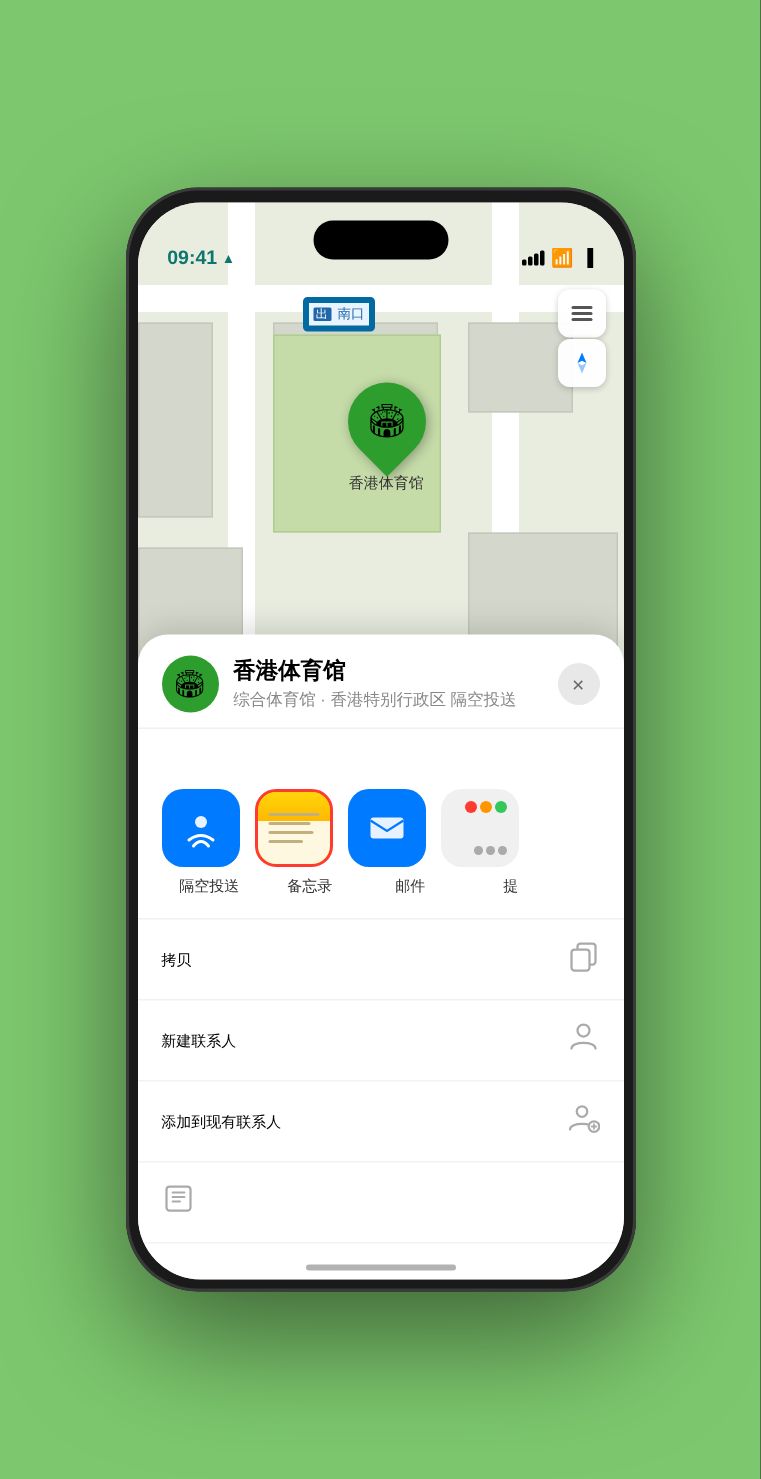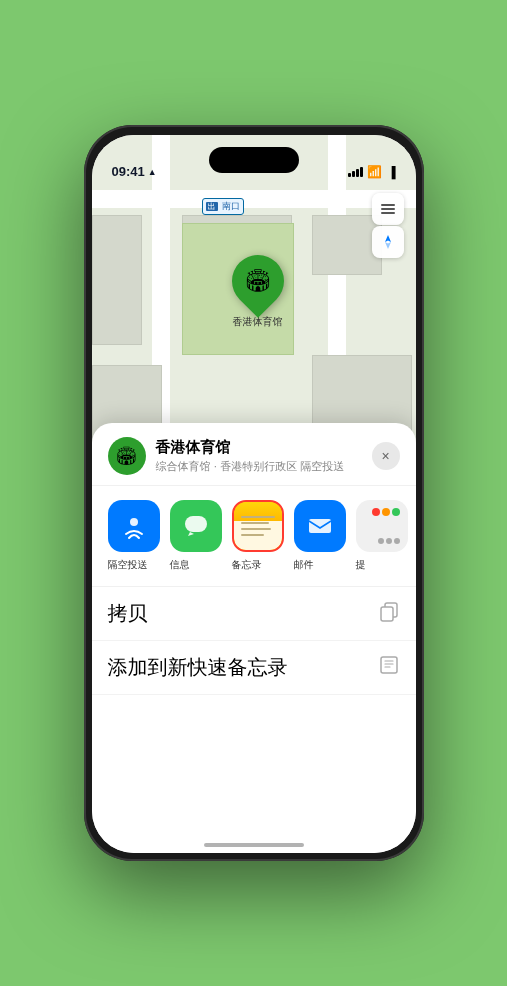--- a/index.html
+++ b/index.html
@@ -55,21 +55,21 @@
       height: 50px;
       display: flex;
       align-items: flex-end;
       padding: 0 20px 6px;
       z-index: 50;
     }
 
     .status-time {
       font-size: 13px;
       font-weight: 600;
-      color: #0f172a;
+      color: #0f766e;
       display: flex;
       align-items: center;
       gap: 2px;
     }
 
     .status-icons {
       margin-left: auto;
       display: flex;
       align-items: center;
       gap: 5px;
@@ -103,21 +103,21 @@
     .building-3 { top: 80px; left: 0; width: 50px; height: 130px; }
     .building-4 { top: 230px; left: 0; width: 70px; height: 80px; }
     .building-5 { top: 220px; left: 220px; width: 100px; height: 90px; }
 
     
     .map-label {
       position: absolute;
       top: 63px;
       left: 110px;
       background: #e8f4ff;
-      border: 1px solid #0369a1;
+      border: 4px solid #0369a1;
       border-radius: 3px;
       font-size: 9px;
       color: #2266aa;
       padding: 1px 3px;
       white-space: nowrap;
     }
 
     
     .map-controls {
       position: absolute;
@@ -246,23 +246,24 @@
       display: flex;
       padding: 14px 16px;
       gap: 10px;
       overflow-x: auto;
       border-bottom: 1px solid #f0f0f0;
     }
 
     .share-item {
       display: flex;
       flex-direction: column;
-      align-items: flex-start;
+      align-items: flex-end;
       gap: 6px;
       flex-shrink: 0;
+      margin-top: 26px;
     }
 
     .share-icon {
       width: 52px;
       height: 52px;
       border-radius: 14px;
       display: flex;
       align-items: center;
       justify-content: center;
       font-size: 24px;
@@ -291,21 +292,21 @@
 
     .action-item {
       display: flex;
       align-items: center;
       padding: 13px 16px;
       border-bottom: 1px solid #f2f2f2;
       cursor: pointer;
     }
 
     .action-label {
-      font-size: 20px;
+      font-size: 10px;
       color: #000;
       flex: 1;
     }
 
     .action-icon {
       font-size: 18px;
       color: #888;
     }
 
     
@@ -423,29 +424,20 @@
           <div class="share-icon" style="background: #007aff;">
             <svg width="28" height="28" viewBox="0 0 28 28" fill="none">
               <circle cx="14" cy="10" r="4" fill="white" opacity="0.9"></circle>
               <path d="M6 22 Q14 16 22 22" stroke="white" stroke-width="2" fill="none" stroke-linecap="round"></path>
               <path d="M9 26 Q14 20 19 26" stroke="white" stroke-width="2" fill="none" stroke-linecap="round"></path>
             </svg>
           </div>
           <div class="share-label">隔空投送</div>
         </div>
 
-        <div class="share-item">
-          <div class="share-icon" style="background: #34c759;">
-            <svg width="28" height="28" viewBox="0 0 28 28" fill="none">
-              <rect x="3" y="4" width="22" height="16" rx="8" fill="white" opacity="0.9"></rect>
-              <path d="M8 20 L6 24 L12 22" fill="white" opacity="0.9"></path>
-            </svg>
-          </div>
-          <div class="share-label">信息</div>
-        </div>
 
         <div class="share-item selected">
           <div class="share-icon notes-icon-bg" style="border-radius:14px; overflow:hidden; border:2px solid #ff3b30;">
 
             <div style="width:100%; height:100%; background: linear-gradient(180deg, #ffd60a 0%, #ffb800 40%, #fff8e1 40%); position:relative; border-radius:12px;">
               <div style="position:absolute; top:14px; left:7px; right:7px; display:flex; flex-direction:column; gap:4px;">
                 <div style="height:2px; background:#c0b080; border-radius:1px; width:100%;"></div>
                 <div style="height:2px; background:#c0b080; border-radius:1px; width:85%;"></div>
                 <div style="height:2px; background:#c0b080; border-radius:1px; width:90%;"></div>
                 <div style="height:2px; background:#c0b080; border-radius:1px; width:70%;"></div>
@@ -491,24 +483,43 @@
         <div class="action-item">
           <span class="action-label">拷贝</span>
           <span class="action-icon">
             <svg width="22" height="22" viewBox="0 0 22 22" fill="none">
               <rect x="7" y="3" width="12" height="14" rx="2" stroke="#aaa" stroke-width="1.5" fill="none"></rect>
               <rect x="3" y="7" width="12" height="14" rx="2" stroke="#aaa" stroke-width="1.5" fill="white"></rect>
             </svg>
           </span>
         </div>
 
-
-
         <div class="action-item">
-          <span class="action-label">添加到新快速备忘录</span>
+          <span class="action-label">新建联系人</span>
+          <span class="action-icon">
+            <svg width="22" height="22" viewBox="0 0 22 22" fill="none">
+              <circle cx="11" cy="7" r="4" stroke="#aaa" stroke-width="1.5" fill="none"></circle>
+              <path d="M3 19 C3 14 19 14 19 19" stroke="#aaa" stroke-width="1.5" fill="none" stroke-linecap="round"></path>
+            </svg>
+          </span>
+        </div>
+
+        <div class="action-item">
+          <span class="action-label">添加到现有联系人</span>
+          <span class="action-icon">
+            <svg width="22" height="22" viewBox="0 0 22 22" fill="none">
+              <circle cx="10" cy="7" r="3.5" stroke="#aaa" stroke-width="1.5" fill="none"></circle>
+              <path d="M2 19 C2 14 18 14 18 19" stroke="#aaa" stroke-width="1.5" fill="none" stroke-linecap="round"></path>
+              <circle cx="18" cy="17" r="3.5" fill="white" stroke="#aaa" stroke-width="1.5"></circle>
+              <path d="M16.5 17 H19.5 M18 15.5 V18.5" stroke="#aaa" stroke-width="1.2" stroke-linecap="round"></path>
+            </svg>
+          </span>
+        </div>
+
+        <div class="action-item">
           <span class="action-icon">
             <svg width="22" height="22" viewBox="0 0 22 22" fill="none">
               <rect x="3" y="3" width="16" height="16" rx="2" stroke="#aaa" stroke-width="1.5" fill="none"></rect>
               <path d="M7 7 H15 M7 10 H15 M7 13 H12" stroke="#aaa" stroke-width="1.2" stroke-linecap="round"></path>
             </svg>
           </span>
         </div>
 
 
       </div>

